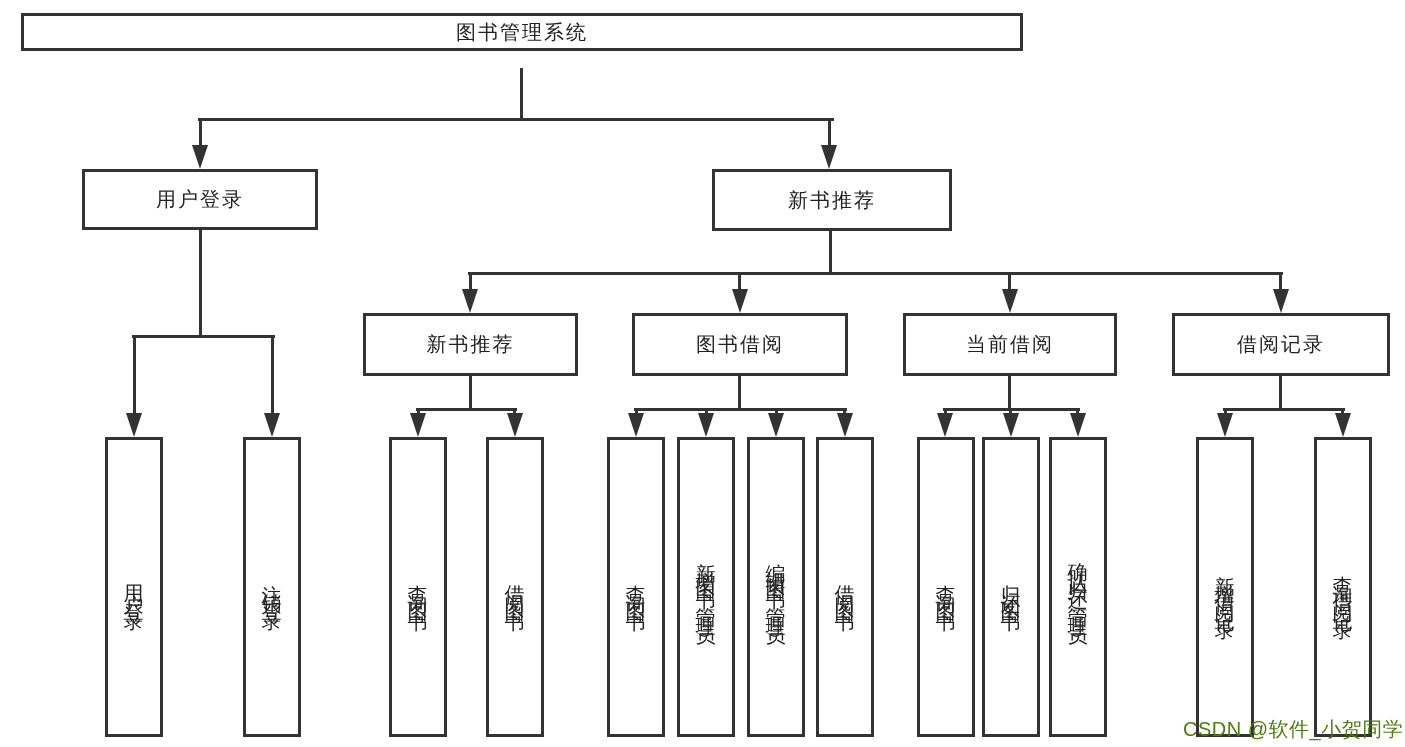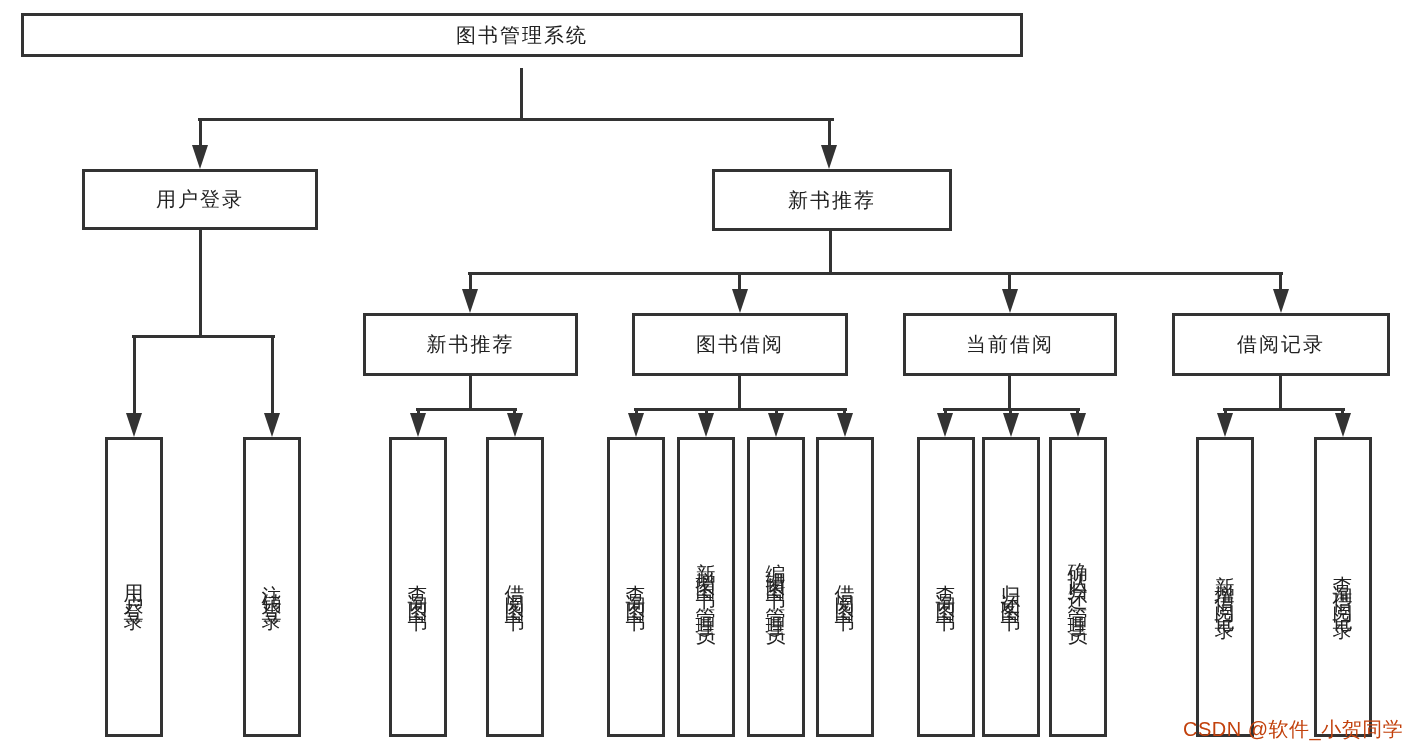--- a/index.html
+++ b/index.html
@@ -37,31 +37,31 @@
     border-left:8px solid transparent;
     border-right:8px solid transparent;
     border-top:24px solid #333333;
   }
   .watermark{
     position:absolute;
     left:1183px;top:716px;
     width:222px;
     font-size:20px;
     letter-spacing:0.5px;
-    color:#c2410c;
+    color:#4d7c0f;
     white-space:nowrap;
     z-index:10;
   }
 </style>
 </head>
 <body>
 
 <div id="canvas">
 
-  <div class="box" style="left:21px;top:13px;width:1002px;height:44px;">图书管理系统</div>
+  <div class="box" style="left:21px;top:13px;width:1002px;height:38px;">图书管理系统</div>
 
   <div>
     <div class="vline" style="left:520px;top:68px;height:53px;"></div>
     <div class="hline" style="left:198px;top:118px;width:636px;"></div>
     <div class="vline" style="left:199px;top:118px;height:28px;"></div>
     <div class="arrow" style="left:192px;top:145px;"></div>
     <div class="vline" style="left:828px;top:118px;height:28px;"></div>
     <div class="arrow" style="left:821px;top:145px;"></div>
   </div>
 

